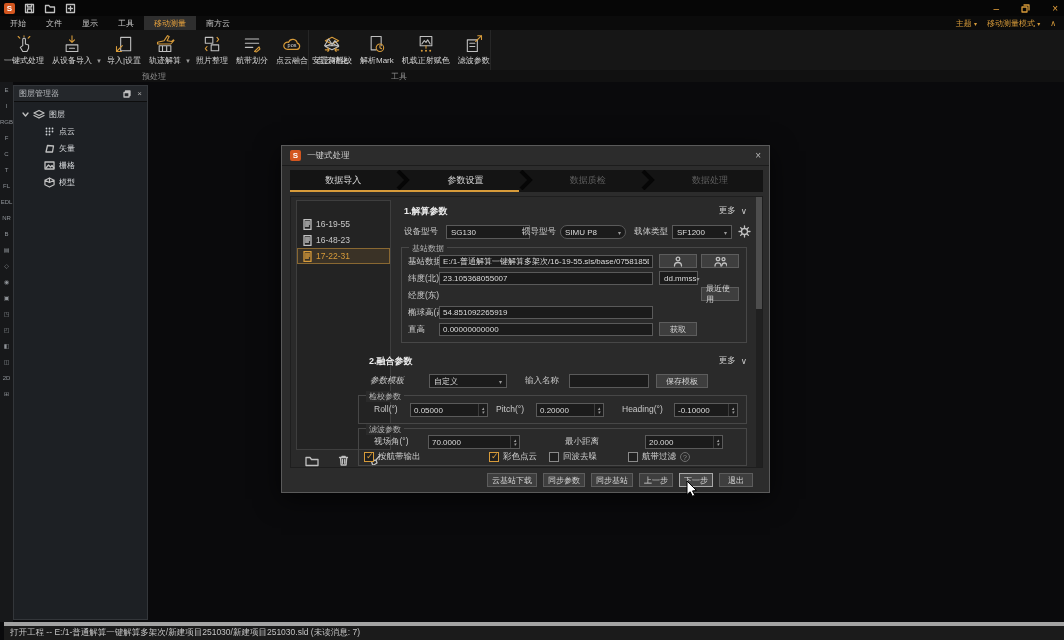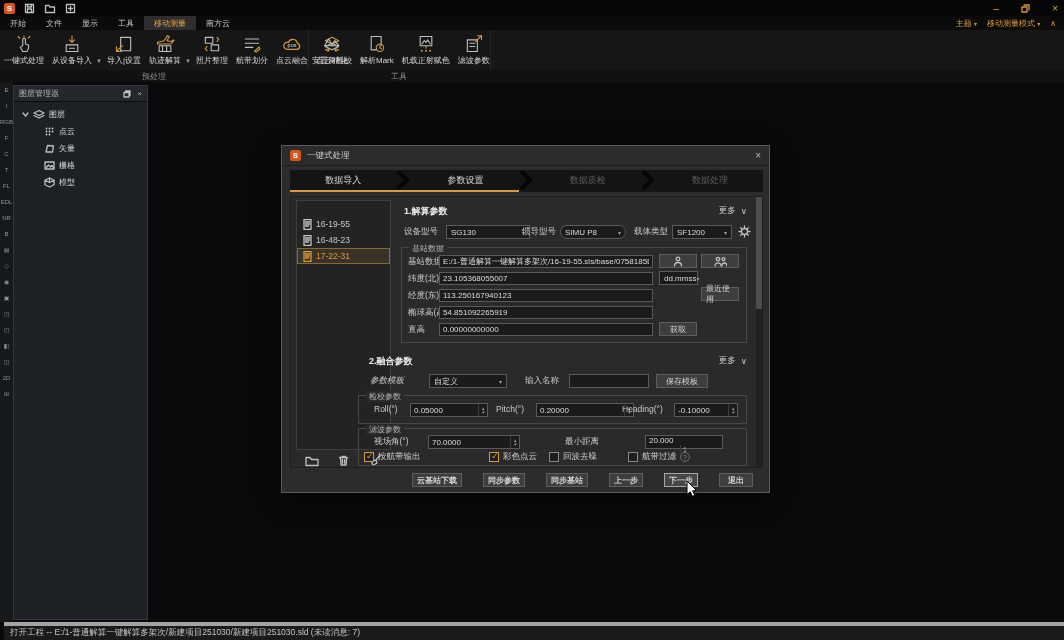--- a/index.html
+++ b/index.html
@@ -63,21 +63,21 @@
 .fset{position:absolute;border:1px solid #474747;}
 .legend{position:absolute;top:-5px;left:7px;background:#2a2a2a;padding:0 3px;font-size:8px;color:#b5b5b5;}
 .spin{position:absolute;height:14px;background:#1b1b1b;border:1px solid #5a5a5a;display:flex;align-items:center;}
 .spin input{flex:1;background:transparent;border:0;color:#dcdcdc;font-size:8px;padding:0 3px;width:100%;font-family:"Liberation Sans",sans-serif;}
 .spin .arr{width:9px;height:100%;display:flex;flex-direction:column;align-items:center;justify-content:center;color:#9a9a9a;font-size:5px;line-height:4px;border-left:1px solid #3c3c3c;}
 .cbrow{position:absolute;display:flex;align-items:center;gap:4px;font-size:8.5px;color:#d0d0d0;}
 .cbx{width:10px;height:10px;border:1px solid #8a8a8a;background:#1f1f1f;position:relative;}
 .cbx.on{border-color:#d79b3a;}
 .cbx.on::after{content:"✓";position:absolute;left:1px;top:-2px;color:#d79b3a;font-size:9px;}
 .help{width:10px;height:10px;border:1px solid #6f6f6f;border-radius:50%;color:#8a8a8a;font-size:7px;display:flex;align-items:center;justify-content:center;}
-#footerbtns{position:absolute;right:16px;top:327px;display:flex;gap:21px;font-weight:bold;}
+#footerbtns{position:absolute;right:16px;top:327px;display:flex;gap:6px;}
 #footerbtns .btn{position:static;min-width:34px;}
 #dscroll{position:absolute;left:474px;top:51px;width:6px;height:270px;background:#202020;}
 #dscroll .thumb{position:absolute;left:0;top:0;width:6px;height:112px;background:#4d4d4d;}
 #cursor{left:686px;top:480px;}
 </style>
 </head>
 <body>
 
 <div id="app">
 
@@ -452,21 +452,20 @@
         </svg>
       </div>
     <div class="flabel" style="left:126px;top:126px;">纬度(北)</div>
     <input class="tinput" style="left: 157px; top: 126px; width: 214px;" value="23.105368055007">
     <div class="combo" style="left:377px;top:125px;width:39px;">
         <span>dd.mmss</span>
         <i class="dd">▾</i>
       </div>
     <div class="btn" style="left:419px;top:125px;width:38px;margin-top:16px;">最近使用</div>
     <div class="flabel" style="left:126px;top:143px;">经度(东)</div>
-    <input class="tinput" style="left: 157px; top: 143px; width: 214px;" value="113.250167940123">
     <div class="flabel" style="left:126px;top:160px;">椭球高(高)</div>
     <input class="tinput" style="left: 157px; top: 160px; width: 214px;" value="54.851092265919">
     <div class="flabel" style="left:126px;top:177px;">直高</div>
     <input class="tinput" style="left: 157px; top: 177px; width: 214px;" value="0.00000000000">
     <div class="btn" style="left:377px;top:176px;width:38px;">获取</div>
 
     <div class="sect-title" style="left:87px;top:209px;">2.融合参数</div>
     <div class="more" style="right:22px;top:209px;">
       <span>更多</span>
         <span>∨</span>
@@ -485,21 +484,21 @@
     </div>
     <div class="flabel" style="left:92px;top:257px;">Roll(°)</div>
     <div class="spin" style="left:128px;top:257px;width:78px;">
         <input value="0.05000" style="">
         <span class="arr">
           <i>▴</i>
           <i>▾</i>
         </span>
       </div>
     <div class="flabel" style="left:214px;top:257px;">Pitch(°)</div>
-    <div class="spin" style="left:254px;top:257px;width:98px;">
+    <div class="spin" style="left:254px;top:257px;width:68px;">
         <input value="0.20000" style="">
         <span class="arr">
           <i>▴</i>
           <i>▾</i>
         </span>
       </div>
     <div class="flabel" style="left:340px;top:257px;">Heading(°)</div>
     <div class="spin" style="left:392px;top:257px;width:64px;">
         <input value="-0.10000" style="">
         <span class="arr">
@@ -513,21 +512,21 @@
     </div>
     <div class="flabel" style="left:92px;top:289px;">视场角(°)</div>
     <div class="spin" style="left:146px;top:289px;width:92px;">
         <input value="70.0000" style="">
         <span class="arr">
           <i>▴</i>
           <i>▾</i>
         </span>
       </div>
     <div class="flabel" style="left:283px;top:289px;">最小距离</div>
-    <div class="spin" style="left:363px;top:289px;width:78px;flex-direction:column;">
+    <div class="spin" style="left:363px;top:289px;width:78px;">
         <input value="20.000" style="">
         <span class="arr">
           <i>▴</i>
           <i>▾</i>
         </span>
       </div>
     <div class="cbrow" style="left:82px;top:305px;">
         <span class="cbx on"></span>
         <span>按航带输出</span>
       </div>

